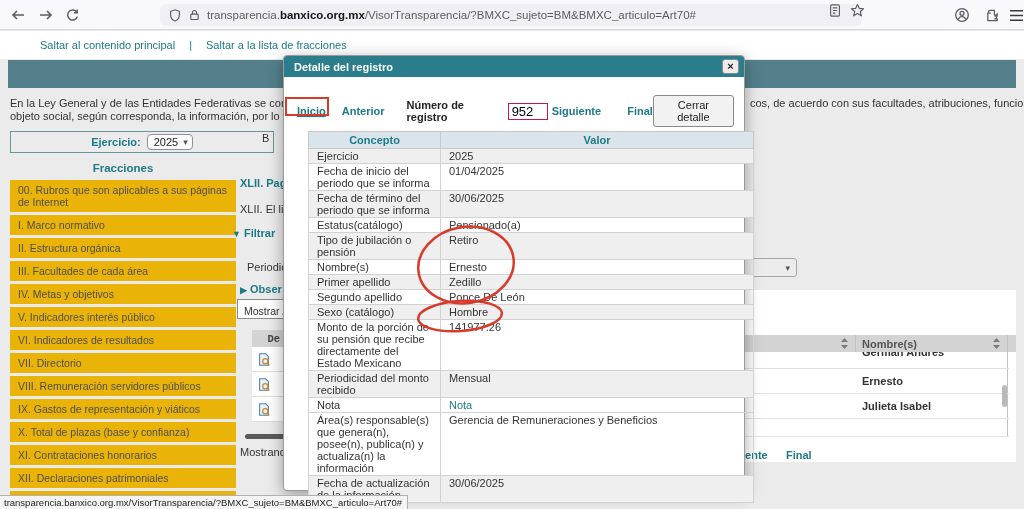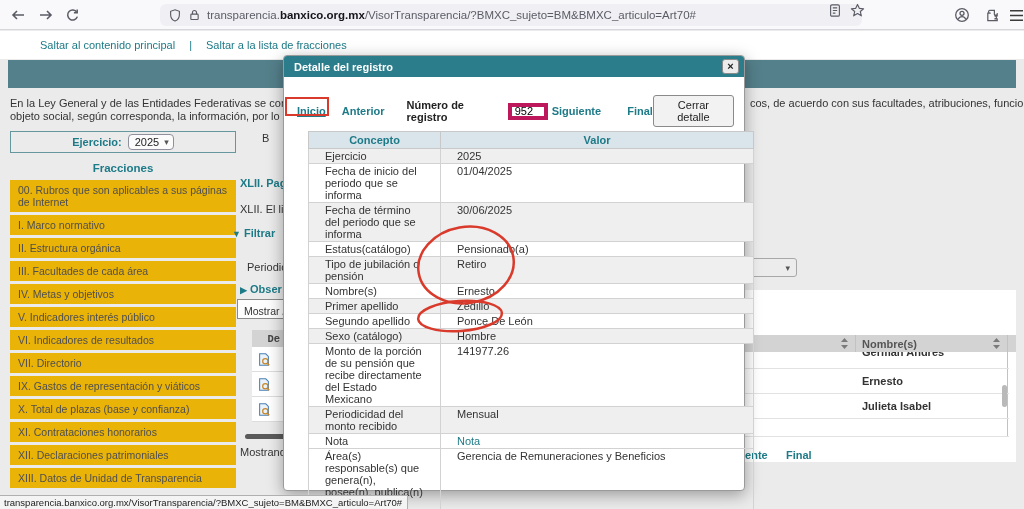--- a/index.html
+++ b/index.html
@@ -34,21 +34,21 @@
     position:absolute; top:31px; left:0; width:1024px; height:28px;
     background:#ffffff; display:flex; align-items:center; font-size:11px;
   }
   .skipbar a { color:#1d7a87; text-decoration:none; }
   .skip-sep { color:#1d7a87; margin:0 14px; }
   
   .banner { position:absolute; left:8px; top:60px; width:1008px; height:28px; background:#54808b; }
   .intro-left { position:absolute; left:10px; top:97px; width:273px; font-size:11px; color:#333; line-height:13px; overflow:hidden; white-space:nowrap; }
   .intro-right { position:absolute; left:750px; top:97px; font-size:11px; color:#333; white-space:nowrap; }
   .ejercicio-box {
-    position:absolute; left:10px; top:131px; width:226px; height:22px;
+    position:absolute; left:10px; top:131px; width:264px; height:22px;
     border:1px solid #66969e; display:flex; align-items:center; justify-content:center; gap:6px;
   }
   .ejercicio-box .lbl { color:#1d7a87; font-weight:bold; font-size:11px; }
   .fake-select {
     background:#fbfbfb; border:1px solid #8f8f9d; border-radius:4px;
     font-size:11px; color:#222; padding:1px 4px 1px 6px; display:flex; align-items:center; gap:5px;
   }
   .fracciones-title { position:absolute; left:10px; top:162px; width:226px; text-align:center; color:#1d7a87; font-weight:bold; font-size:11.5px; }
   .frac-list { position:absolute; left:10px; top:180px; width:226px; }
   .frac-item {
@@ -104,32 +104,32 @@
     font-size:11px; line-height:12px; text-align:center; font-weight:bold; cursor:default;
   }
   .modal-nav {
     position:absolute; left:0; right:0; top:44px; height:22px;
     display:flex; align-items:center; padding:0 10px; font-size:11px;
   }
   .nav-link { color:#1d7a87; font-weight:bold; text-decoration:none; }
   .nav-link.underline { text-decoration:underline; }
   .modal-nav .gap { width:16px; flex:none; }
   .nav-label { font-weight:bold; color:#222; }
-  .num-input { width:40px; height:17px; border:4px solid #be185d; font-size:11px; padding:0 3px; font-family:"Liberation Sans",sans-serif; }
+  .num-input { width:40px; height:17px; border:1px solid #be185d; font-size:13px; padding:0 3px; font-family:"Liberation Sans",sans-serif; }
   .cerrar-btn {
     margin-left:auto; background:#f2f2f2; border:1px solid #8a8a8a; border-radius:3px;
     font-size:11px; color:#222; padding:3px 9px; font-family:"Liberation Sans",sans-serif;
   }
   .modal-table { position:absolute; left:24px; top:75px; width:446px; border-collapse:collapse; font-size:11px; }
   .modal-table th {
     background:#dae4eb; color:#1d7a87; font-weight:bold; text-align:center;
     border:1px solid #c8c8c8; padding:2px 4px; font-size:11px;
   }
   .modal-table td {
-    border:1px solid #d2d2d2; padding:1px 16px; color:#333;
+    border:1px solid #d2d2d2; padding:1px 8px; color:#333;
     line-height:12px; vertical-align:top;
   }
   .modal-table td.c-concepto { width:132px; }
   .modal-table tr { height:15px; }
   .modal-table tr.shaded td { background:#efefef; }
   .modal-table .link { color:#1d7a87; }
   
   .anno { position:absolute; left:0; top:0; width:1024px; height:509px; z-index:20; pointer-events:none; }
   .statusbar {
     position:absolute; left:0; bottom:0; height:14px; background:#f4f4f4;
@@ -223,20 +223,21 @@
 <div class="fracciones-title">Fracciones</div>
 <div class="frac-list">
     <div class="frac-item">00. Rubros que son aplicables a sus páginas de Internet</div>
     <div class="frac-item">I. Marco normativo</div>
     <div class="frac-item">II. Estructura orgánica</div>
     <div class="frac-item">III. Facultades de cada área</div>
     <div class="frac-item">IV. Metas y objetivos</div>
     <div class="frac-item">V. Indicadores interés público</div>
     <div class="frac-item">VI. Indicadores de resultados</div>
     <div class="frac-item">VII. Directorio</div>
+    <div class="frac-item">VIII. Remuneración servidores públicos</div>
     <div class="frac-item">IX. Gastos de representación y viáticos</div>
     <div class="frac-item">X. Total de plazas (base y confianza)</div>
     <div class="frac-item">XI. Contrataciones honorarios</div>
     <div class="frac-item">XII. Declaraciones patrimoniales</div>
     <div class="frac-item">XIII. Datos de Unidad de Transparencia</div>
   </div>
 
 <div class="frag" style="left:262px; top:132px;">B</div>
 <div class="frag teal" style="left:240px; top:177px; width:44px;">XLII. Pago</div>
 <div class="frag" style="left:240px; top:203px; width:44px;">XLII. El list</div>

